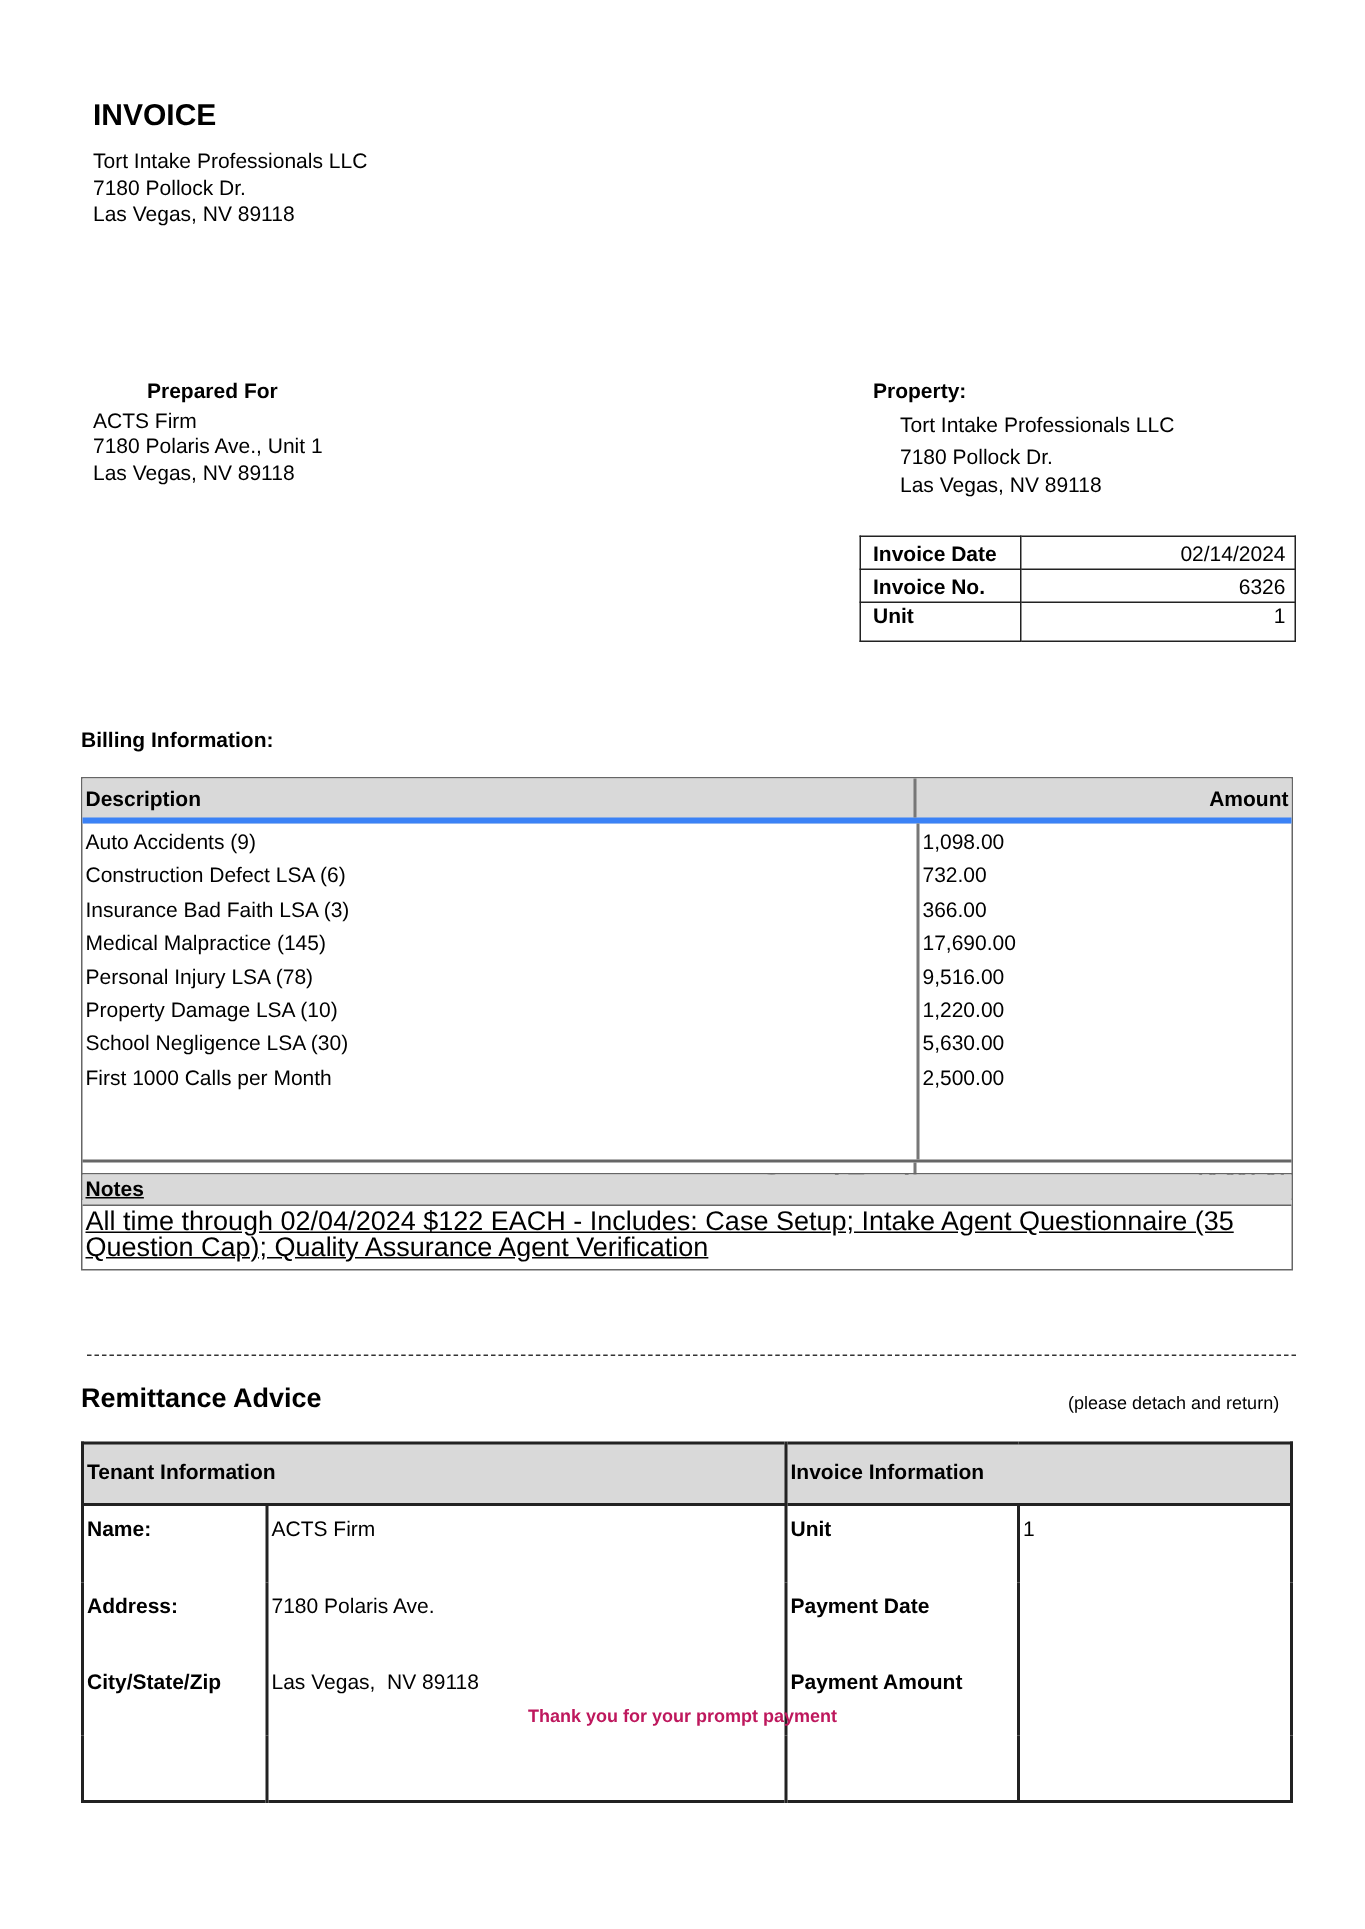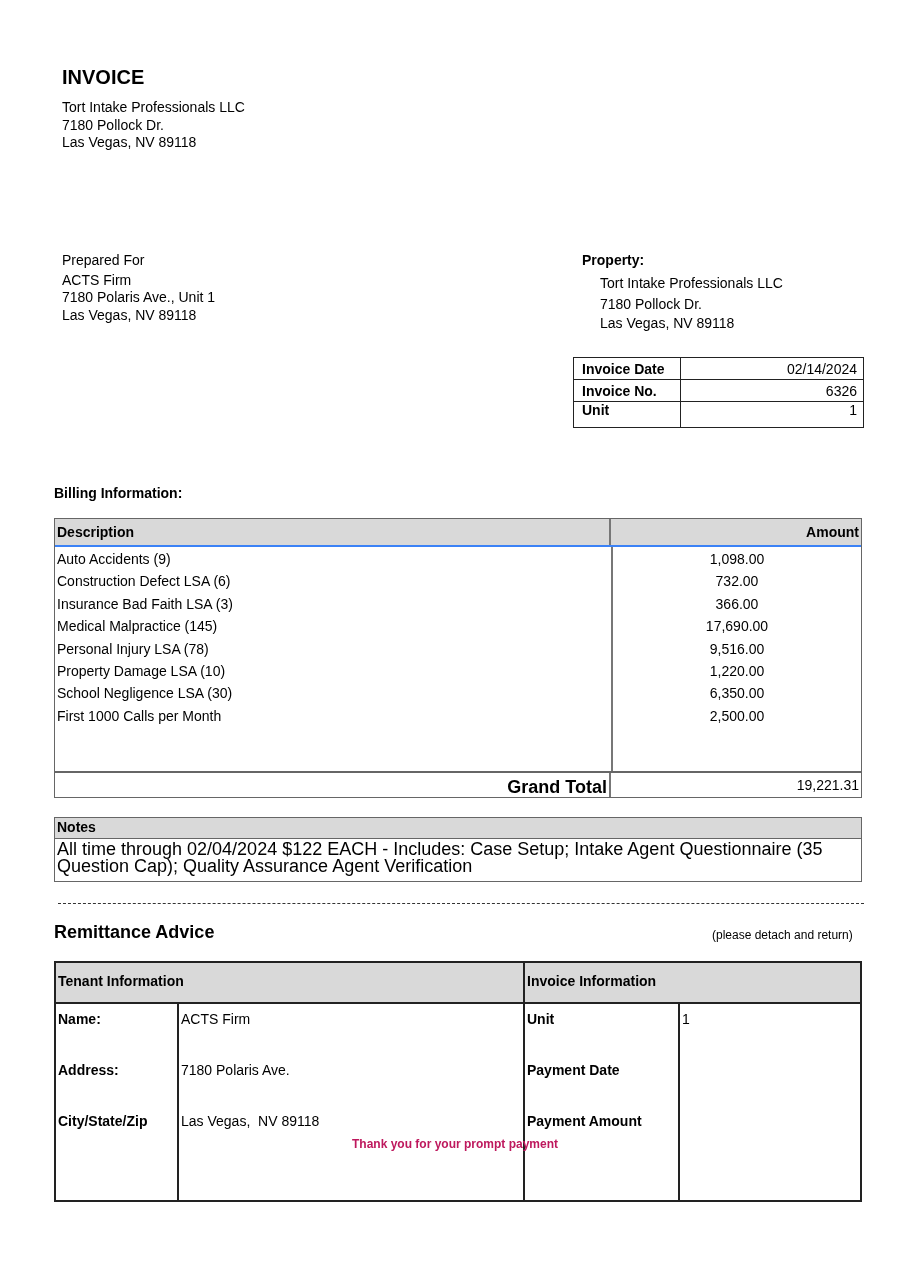--- a/index.html
+++ b/index.html
@@ -2,48 +2,48 @@
 <html><head>
 <meta charset="utf-8">
 <style>
   html, body { margin: 0; padding: 0; background: #ffffff; }
   body { width: 910px; height: 1286px; position: relative; font-family: "Liberation Sans", sans-serif; color: #000; }
   .abs { position: absolute; }
   .title { left: 62px; top: 66px; font-size: 20px; font-weight: bold; }
   .addr { font-size: 14px; line-height: 17.5px; }
   .from { left: 62px; top: 99px; }
   .prep { left: 62px; top: 252px; }
-  .prep .lbl { font-weight: normal; margin-bottom: 2px; }
+  .prep .lbl { font-weight: bold; margin-bottom: 2px; margin-left: 36px; }
   .prop { left: 582px; top: 252px; }
   .prop .lbl { font-weight: bold; margin-bottom: 3px; }
   .prop .lines { padding-left: 18px; line-height: 21px; }
   .prop .lines div:nth-child(3) { line-height: 17px; }
 
   table { border-collapse: collapse; }
   .meta { left: 573px; top: 357px; width: 291px; font-size: 14px; }
   .meta td { border: 1px solid #222; height: 21px; padding: 0 6px 0 8px; }
   .meta td.k { font-weight: bold; width: 92px; }
   .meta td.v { text-align: right; }
 
   .billhdr { left: 54px; top: 485px; font-size: 14px; font-weight: bold; }
 
   .bill { left: 54px; top: 518px; width: 806px; border: 1px solid #666; }
-  .bill .head { background: #d9d9d9; height: 26px; font-weight: bold; font-size: 14px; border-bottom: 2px solid #3b82f6; display: flex; }
+  .bill .head { background: #d9d9d9; height: 26px; font-weight: bold; font-size: 14px; border-bottom: 4px solid #3b82f6; display: flex; }
   .bill .head .d { flex: 1; padding: 5px 2px; border-right: 2px solid #777; }
   .bill .head .a { width: 246px; padding: 5px 2px; text-align: right; }
   .bill .body { display: flex; height: 224px; border-bottom: 2px solid #666; }
   .bill .body .dcol { flex: 1; border-right: 2px solid #777; padding-top: 1px; }
   .bill .body .acol { width: 248px; padding-top: 1px; }
   .bill .row { font-size: 14px; height: 22.4px; line-height: 22px; padding: 0 2px; }
-  .bill .acol .row { text-align: center; }
+  .bill .acol .row { text-align: left; }
   .bill .total { display: flex; height: 24px; font-size: 14px; }
   .bill .total .tl { flex: 1; text-align: right; font-weight: bold; padding: 4px 2px; border-right: 2px solid #777; font-size: 18px; }
   .bill .total .tv { width: 246px; text-align: right; padding: 4px 2px; }
 
-  .notes { left: 54px; top: 817px; width: 806px; border: 1px solid #666; }
+  .notes { left: 54px; top: 782px; width: 806px; border: 1px solid #666; text-decoration: underline; }
   .notes .head { background: #d9d9d9; font-weight: bold; font-size: 14px; padding: 1px 2px; border-bottom: 1px solid #666; height: 18px; }
   .notes .body { font-size: 18px; line-height: 17px; padding: 2px 2px 4px 2px; height: 36px; }
 
   .cut { left: 58px; top: 903px; width: 806px; border-top: 1px dashed #333; }
   .remit { left: 54px; top: 922px; font-size: 18px; font-weight: bold; }
   .detach { left: 712px; top: 928px; font-size: 12px; }
 
   .rem { left: 54px; top: 961px; width: 808px; border: 2px solid #222; font-size: 14px; }
   .rem td { vertical-align: top; padding: 10px 2px; }
   .rem .hd { background: #d9d9d9; font-weight: bold; height: 19px; border-bottom: 2px solid #222; }
@@ -115,21 +115,21 @@
       <div class="row">School Negligence LSA (30)</div>
       <div class="row">First 1000 Calls per Month</div>
     </div>
     <div class="acol">
       <div class="row">1,098.00</div>
       <div class="row">732.00</div>
       <div class="row">366.00</div>
       <div class="row">17,690.00</div>
       <div class="row">9,516.00</div>
       <div class="row">1,220.00</div>
-      <div class="row">6,350.00</div>
+      <div class="row">5,630.00</div>
       <div class="row">2,500.00</div>
     </div>
   </div>
   <div class="total">
     <div class="tl">Grand Total</div>
     <div class="tv">19,221.31</div>
   </div>
 </div>
 
 <div class="abs notes">

